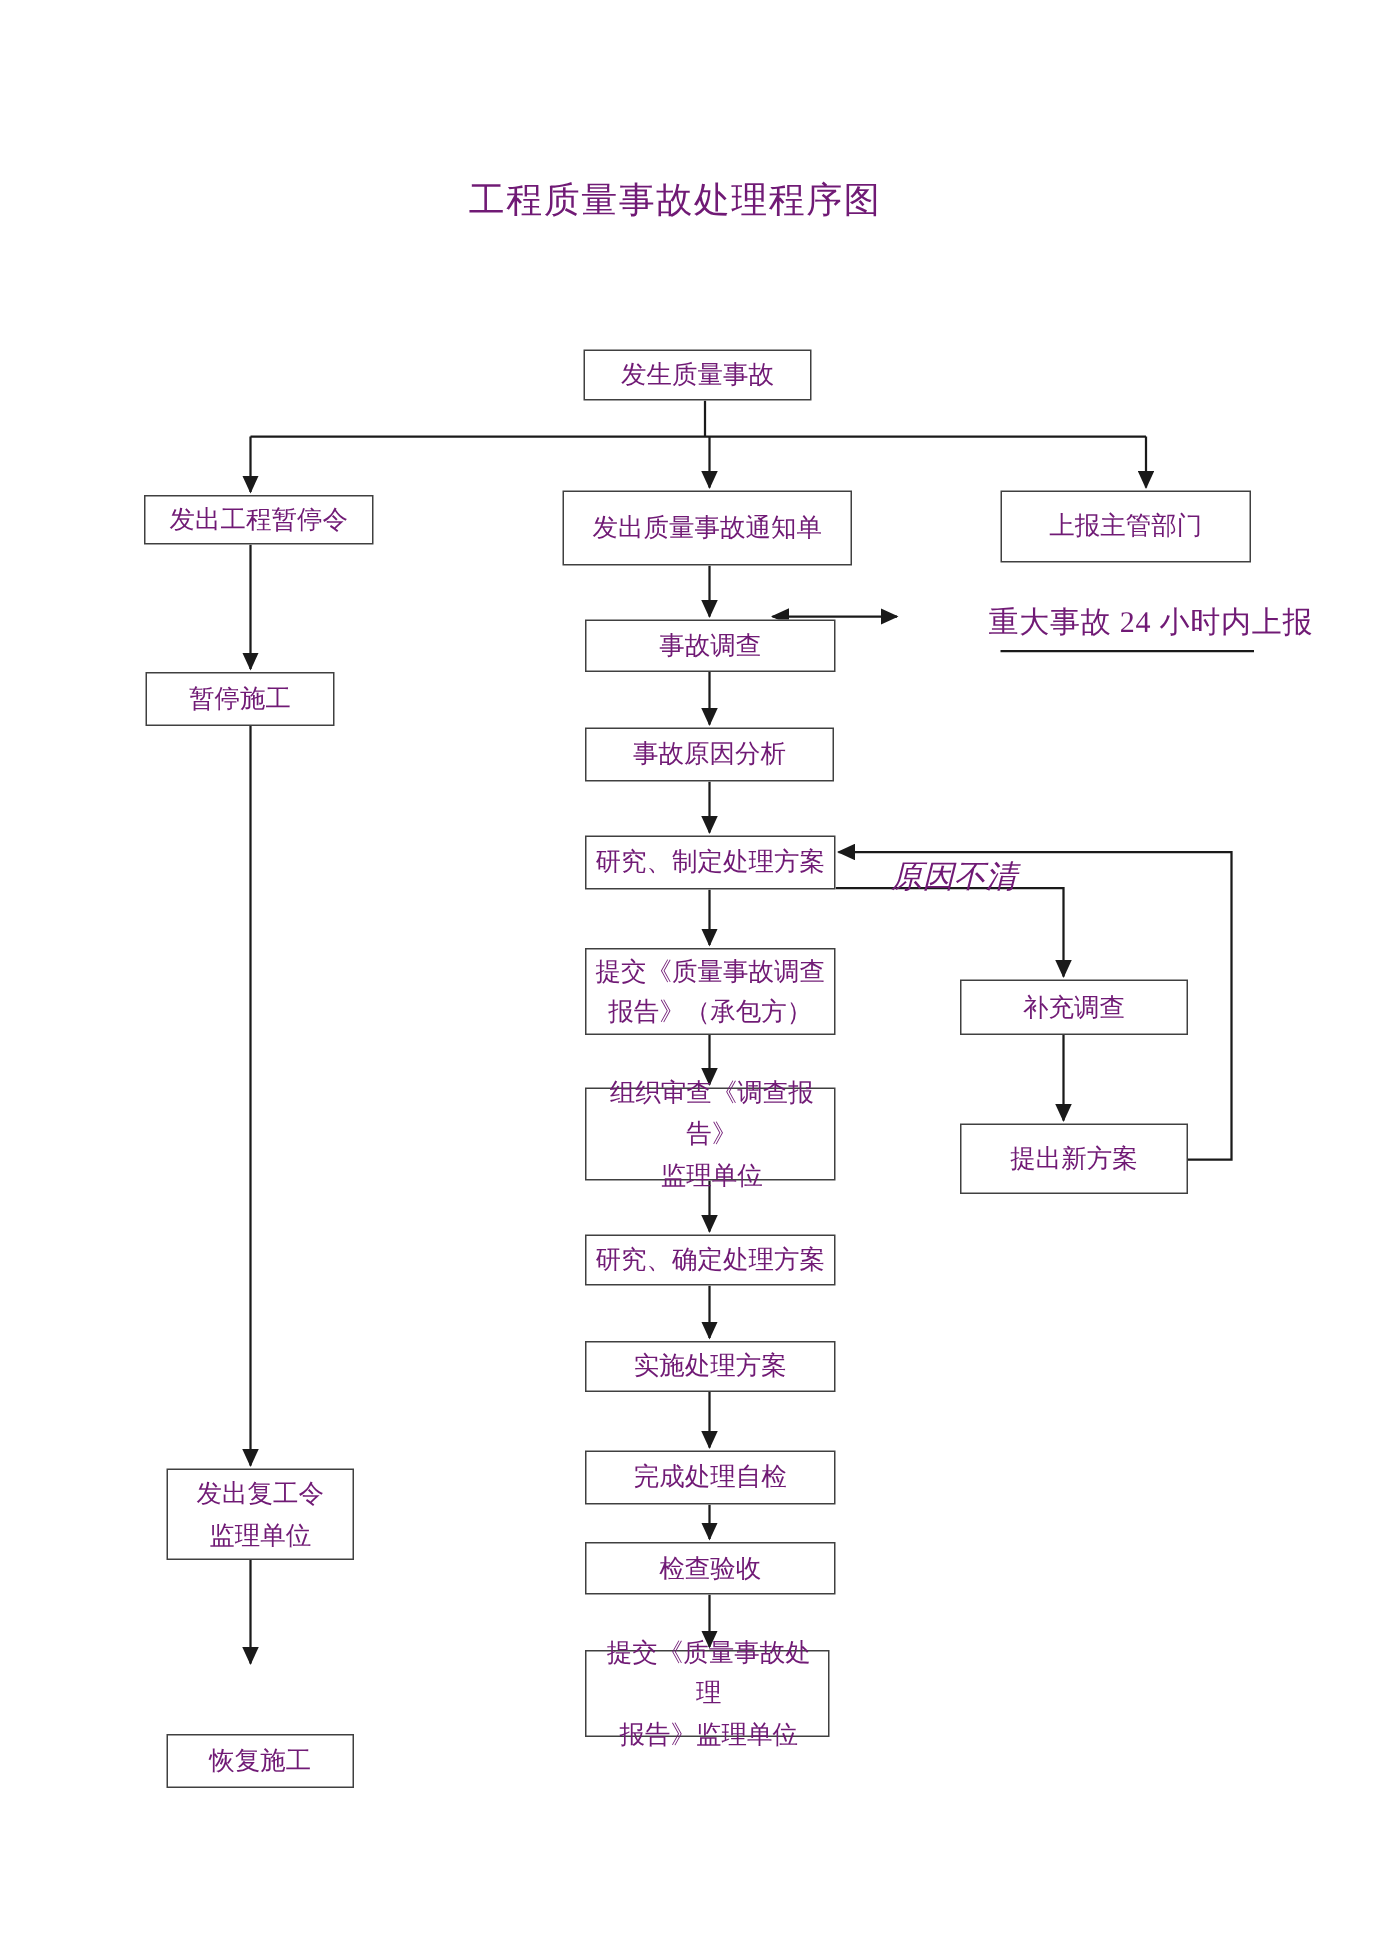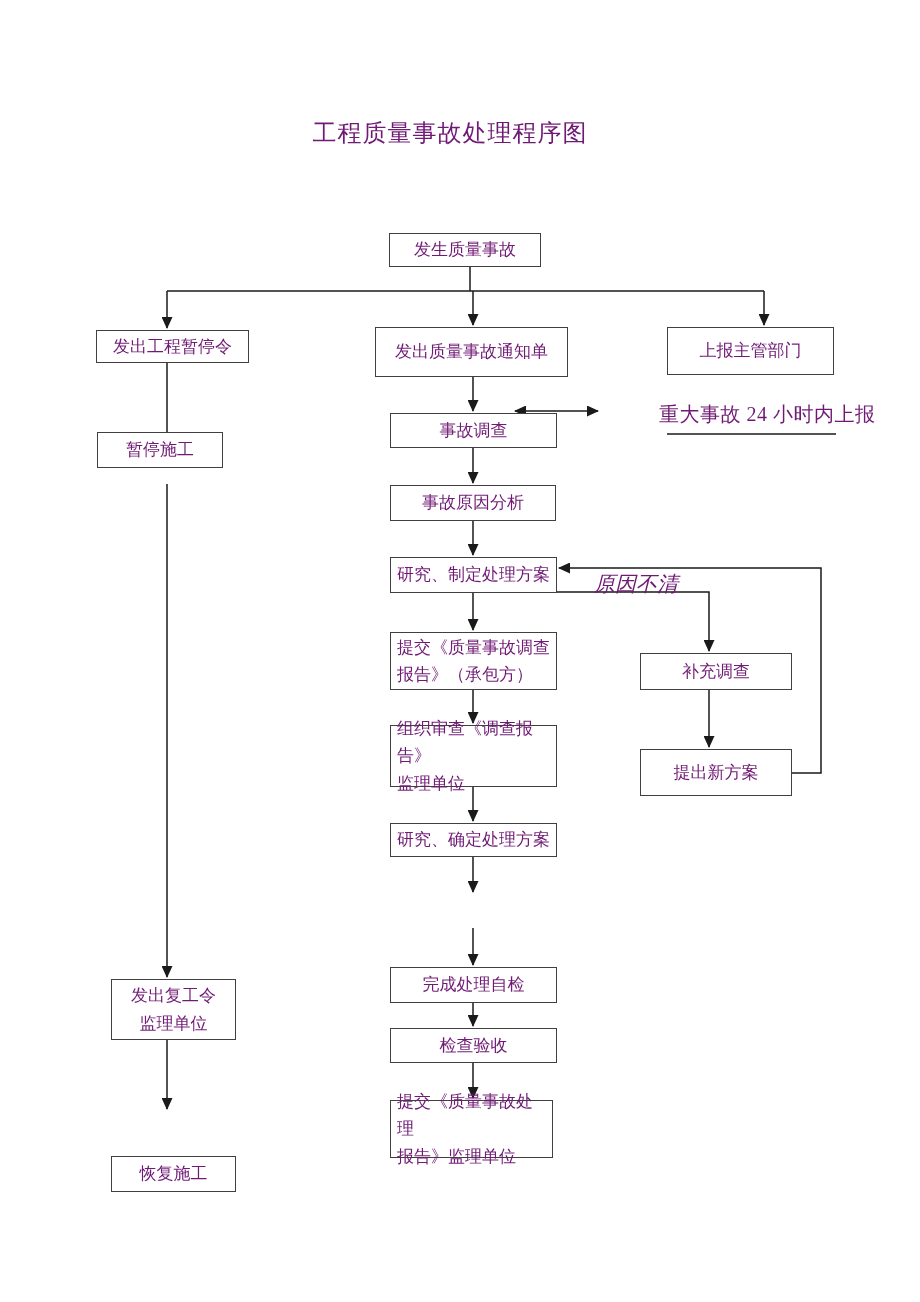--- a/index.html
+++ b/index.html
@@ -35,21 +35,21 @@
     display: flex;
     align-items: center;
     justify-content: center;
     text-align: center;
     font-size: 17px;
     line-height: 1.6;
     white-space: pre-line;
   }
   .node.left-text {
     justify-content: flex-start;
-    text-align: left;
+    text-align: center;
     padding-left: 6px;
     padding-right: 4px;
   }
   .float-label {
     position: absolute;
     font-size: 21px;
     white-space: nowrap;
     font-style: italic;
   }
   .note-text {
@@ -104,34 +104,35 @@
 
       <path d="M792,773 H821 V568 H559" marker-end="url(#ah)"></path>
 
       <path d="M667,434 H836"></path>
     </g>
   </svg>
 
   <div class="node" style="left:96px; top:330px; width:153px; height:33px;">发出工程暂停令</div>
 
   <div class="node" style="left:389px; top:233px; width:152px; height:34px;">发生质量事故</div>
-  <div class="node" style="left:97px; top:432px; width:126px; height:36px;">暂停施工</div>
+  <div class="node" style="left:97px; top:448px; width:126px; height:36px;">暂停施工</div>
   <div class="node" style="left:111px; top:979px; width:125px; height:61px;">发出复工令
 监理单位</div>
   <div class="node" style="left:111px; top:1156px; width:125px; height:36px;">恢复施工</div>
 
   <div class="node" style="left:375px; top:327px; width:193px; height:50px;">发出质量事故通知单</div>
   <div class="node" style="left:390px; top:413px; width:167px; height:35px;">事故调查</div>
   <div class="node" style="left:390px; top:485px; width:166px; height:36px;">事故原因分析</div>
   <div class="node" style="left:390px; top:557px; width:167px; height:36px;">研究、制定处理方案</div>
   <div class="node left-text" style="left:390px; top:632px; width:167px; height:58px;">提交《质量事故调查
 报告》（承包方）</div>
   <div class="node left-text" style="left:390px; top:725px; width:167px; height:62px;">组织审查《调查报告》
 监理单位</div>
   <div class="node" style="left:390px; top:823px; width:167px; height:34px;">研究、确定处理方案</div>
+  <div class="node" style="left:390px; top:894px; width:167px; height:34px;">实施处理方案</div>
   <div class="node" style="left:390px; top:967px; width:167px; height:36px;">完成处理自检</div>
   <div class="node" style="left:390px; top:1028px; width:167px; height:35px;">检查验收</div>
   <div class="node left-text" style="left:390px; top:1100px; width:163px; height:58px;">提交《质量事故处理
 报告》监理单位</div>
 
   <div class="node" style="left:667px; top:327px; width:167px; height:48px;">上报主管部门</div>
   <div class="node" style="left:640px; top:653px; width:152px; height:37px;">补充调查</div>
   <div class="node" style="left:640px; top:749px; width:152px; height:47px;">提出新方案</div>
 
   <div class="note-text" style="left:659px; top:401px;">重大事故 24 小时内上报</div>

